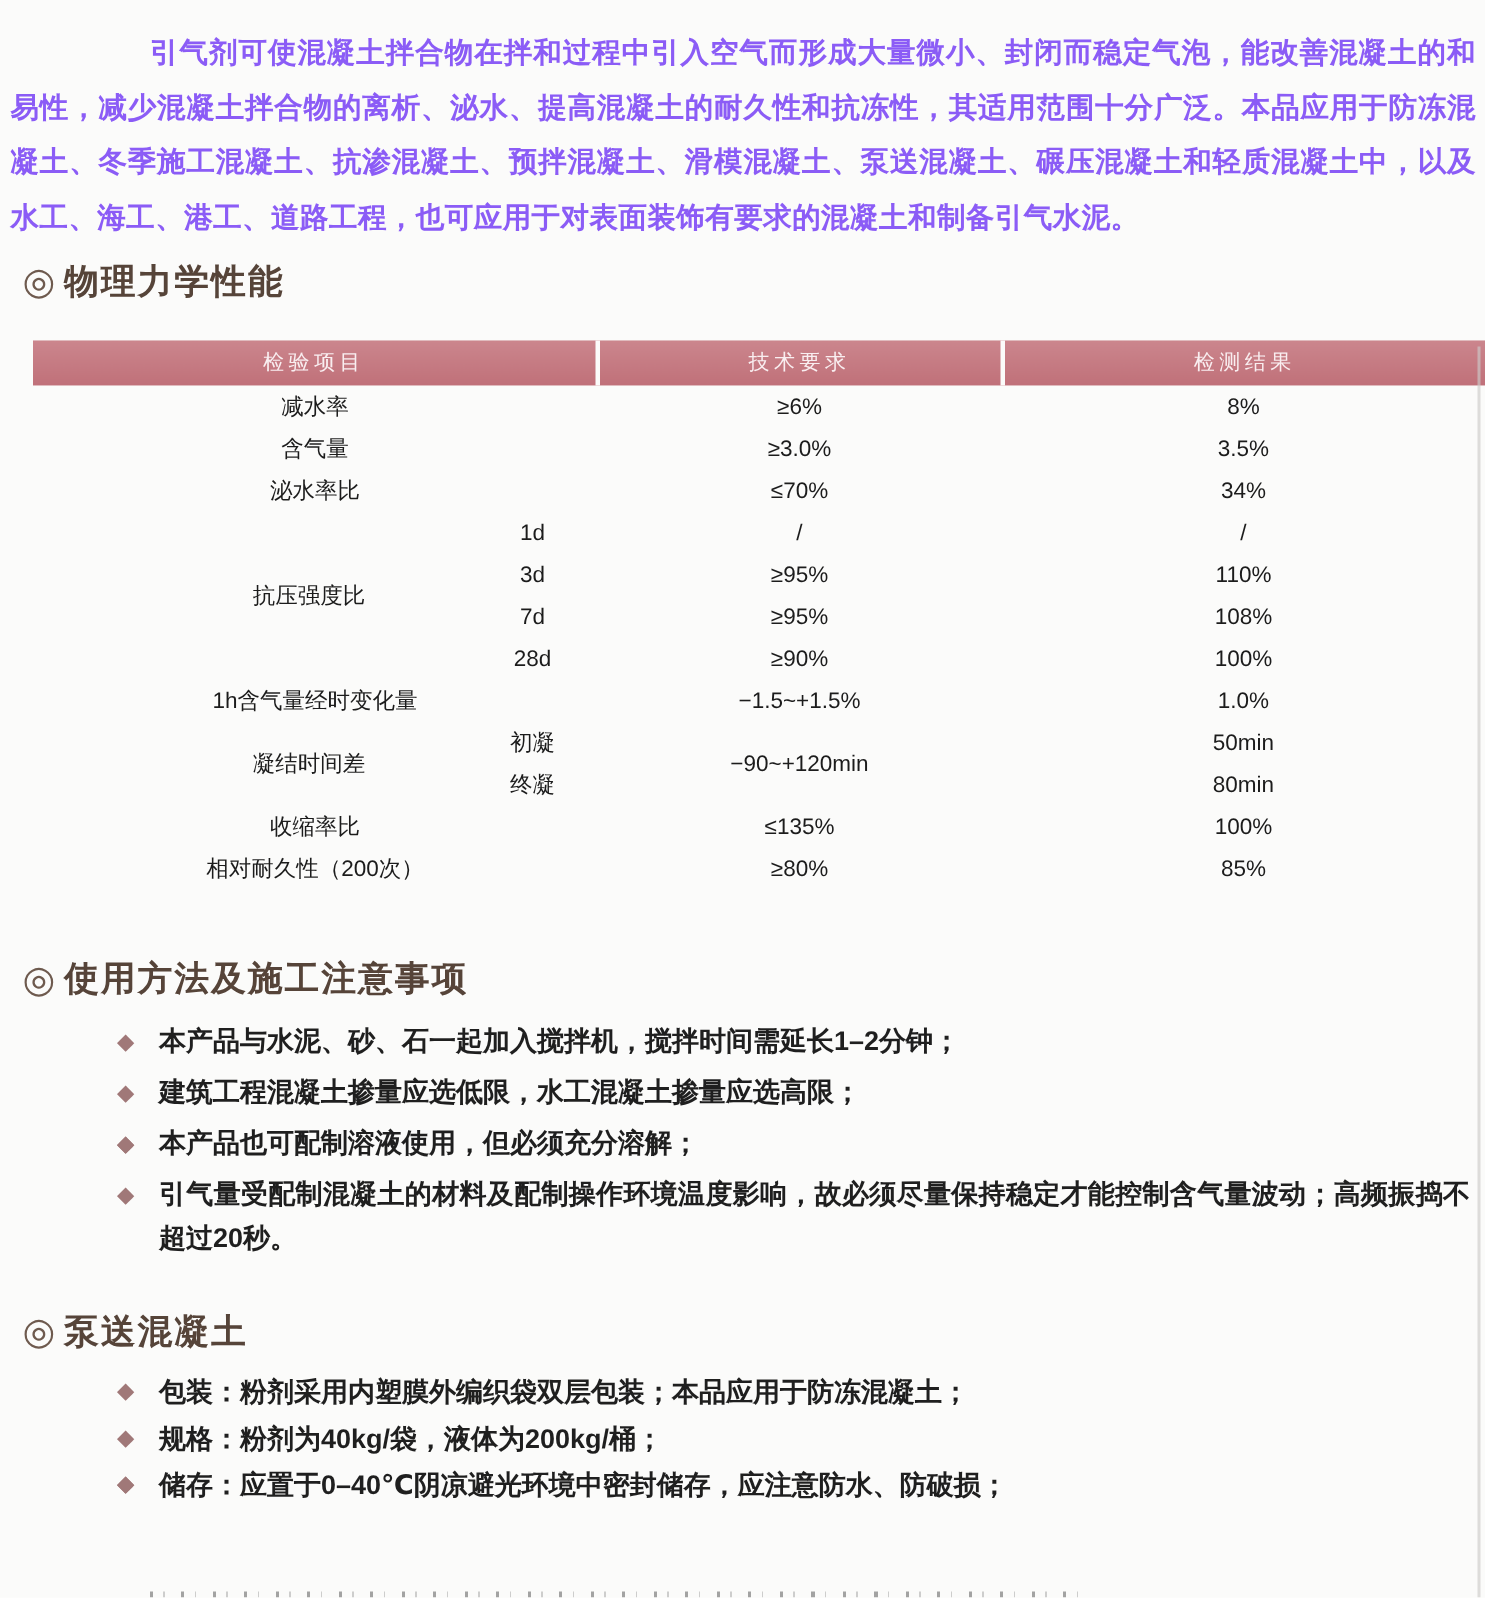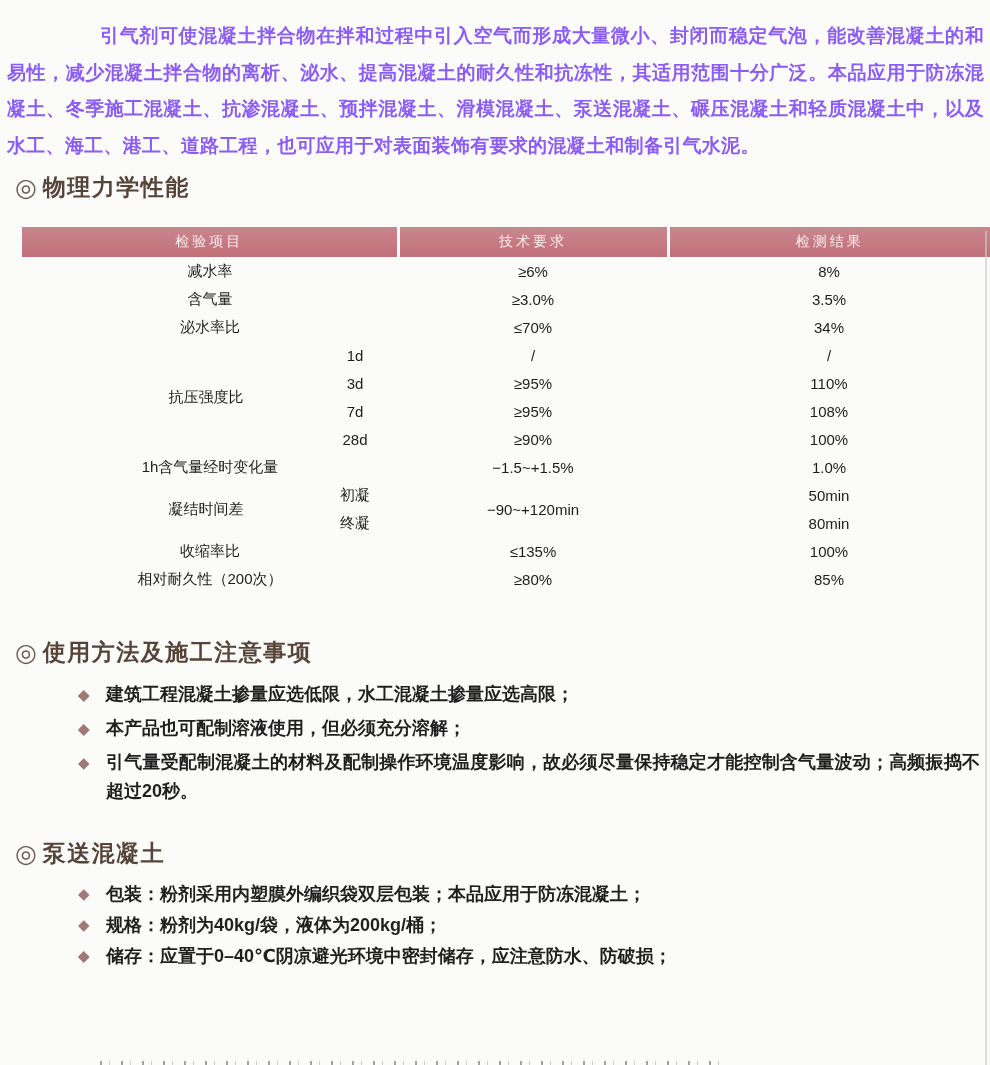--- a/index.html
+++ b/index.html
@@ -203,20 +203,21 @@
   </table>
 
   <h2 class="section-heading h-usage">
     <span class="marker">◎</span>
     <span>使用方法及施工注意事项</span>
   </h2>
 
   <ul class="bullets">
     <li>
       <span class="diamond">◆</span>
+      <span>本产品与水泥、砂、石一起加入搅拌机，搅拌时间需延长1–2分钟；</span>
     </li>
     <li>
       <span class="diamond">◆</span>
       <span>建筑工程混凝土掺量应选低限，水工混凝土掺量应选高限；</span>
     </li>
     <li>
       <span class="diamond">◆</span>
     </li>
     <li>
       <span class="diamond">◆</span>

